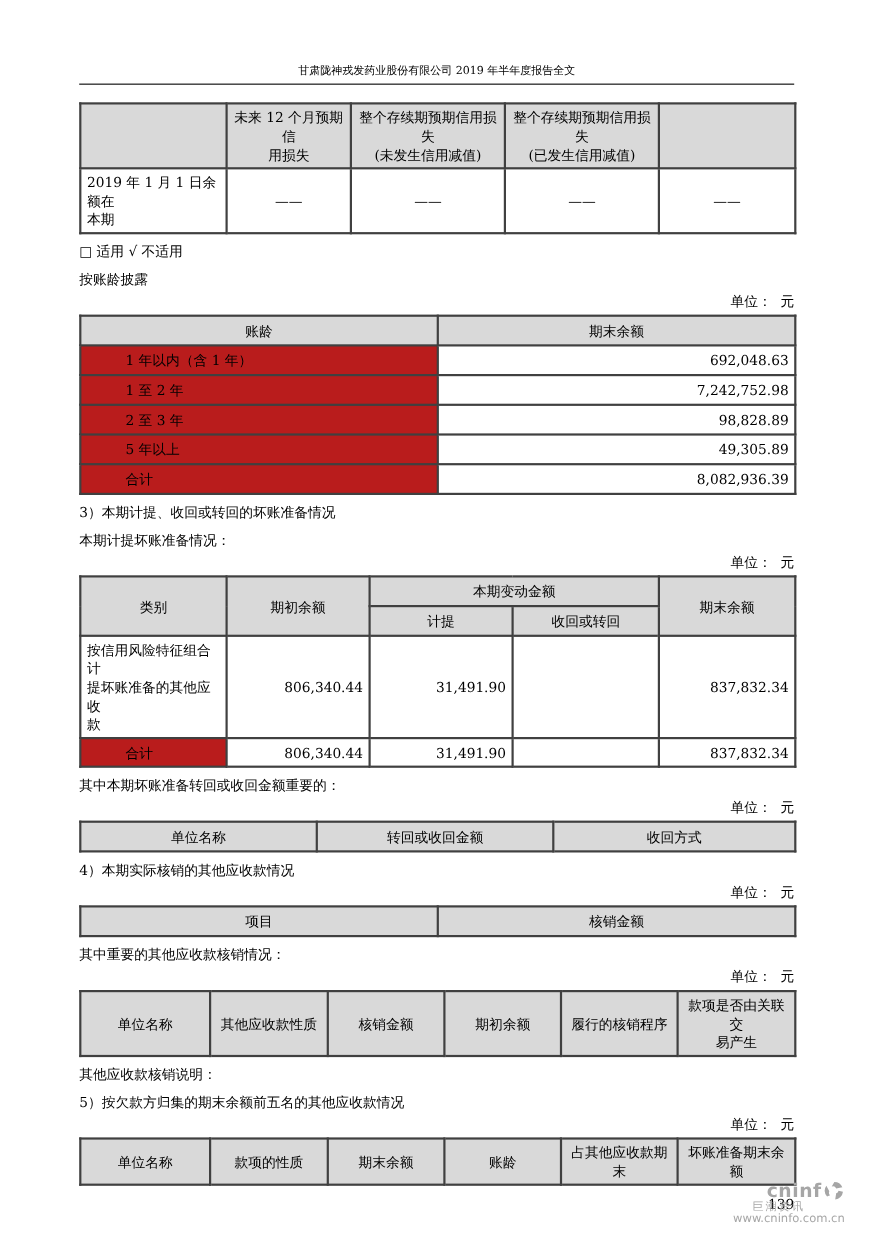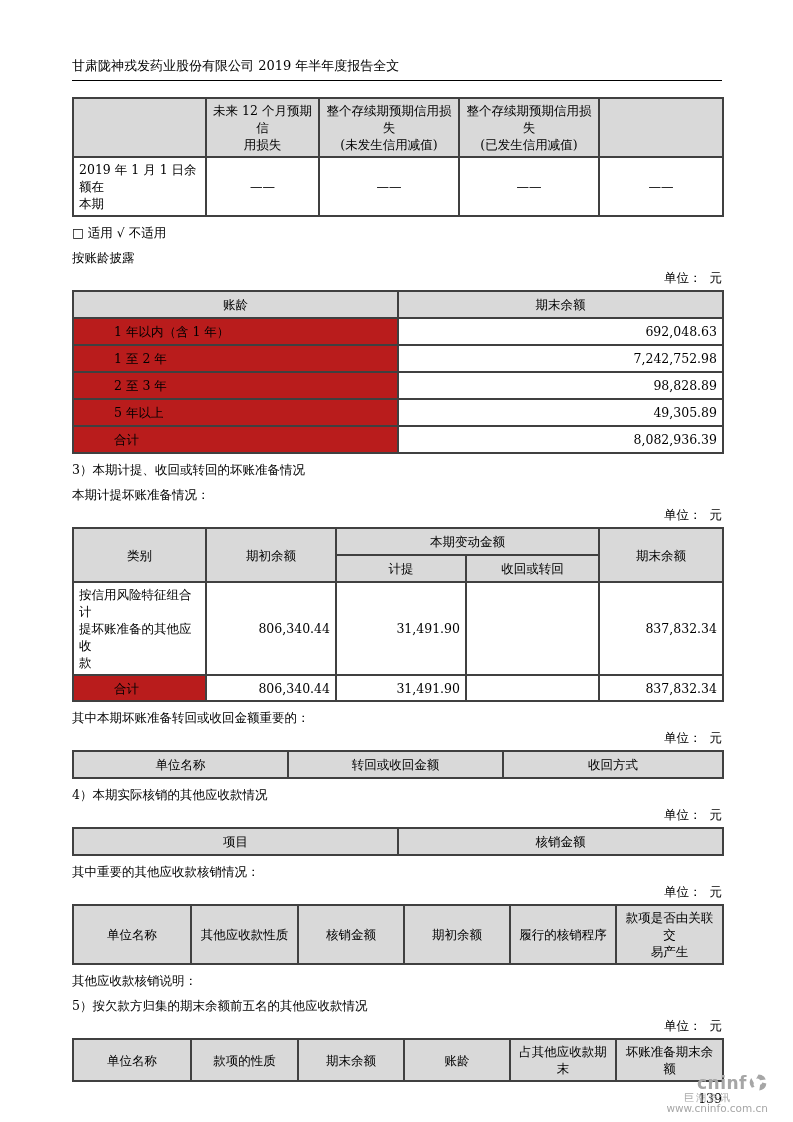--- a/index.html
+++ b/index.html
@@ -7,21 +7,21 @@
   body {
     font-family: "DejaVu Serif", "Liberation Serif", serif;
     background: #ffffff; color: #000000; font-size: 12.5px;
     position: relative; overflow: hidden;
   }
   .content { position: absolute; left: 72px; top: 0; width: 650px; }
 
   .doc-header {
     padding-top: 57px; padding-bottom: 5px;
     border-bottom: 1.5px solid #000;
-    text-align: left; font-size: 13px;
+    text-align: center; font-size: 10px;
   }
 
   .para { margin-top: 6px; line-height: 19px; }
   .unit { margin-top: 3px; margin-bottom: 3px; text-align: right; white-space: pre; }
 
   table { width: 100%; border-collapse: collapse; table-layout: fixed; font-size: 12.5px; }
   table { border: 2px solid #000; }
   td { border: 2px solid #404040; vertical-align: middle; padding: 3px 5px; line-height: 17px; }
   .th { background: #d9d9d9; text-align: center; }
   .num { text-align: right; padding-left: 37px; }

